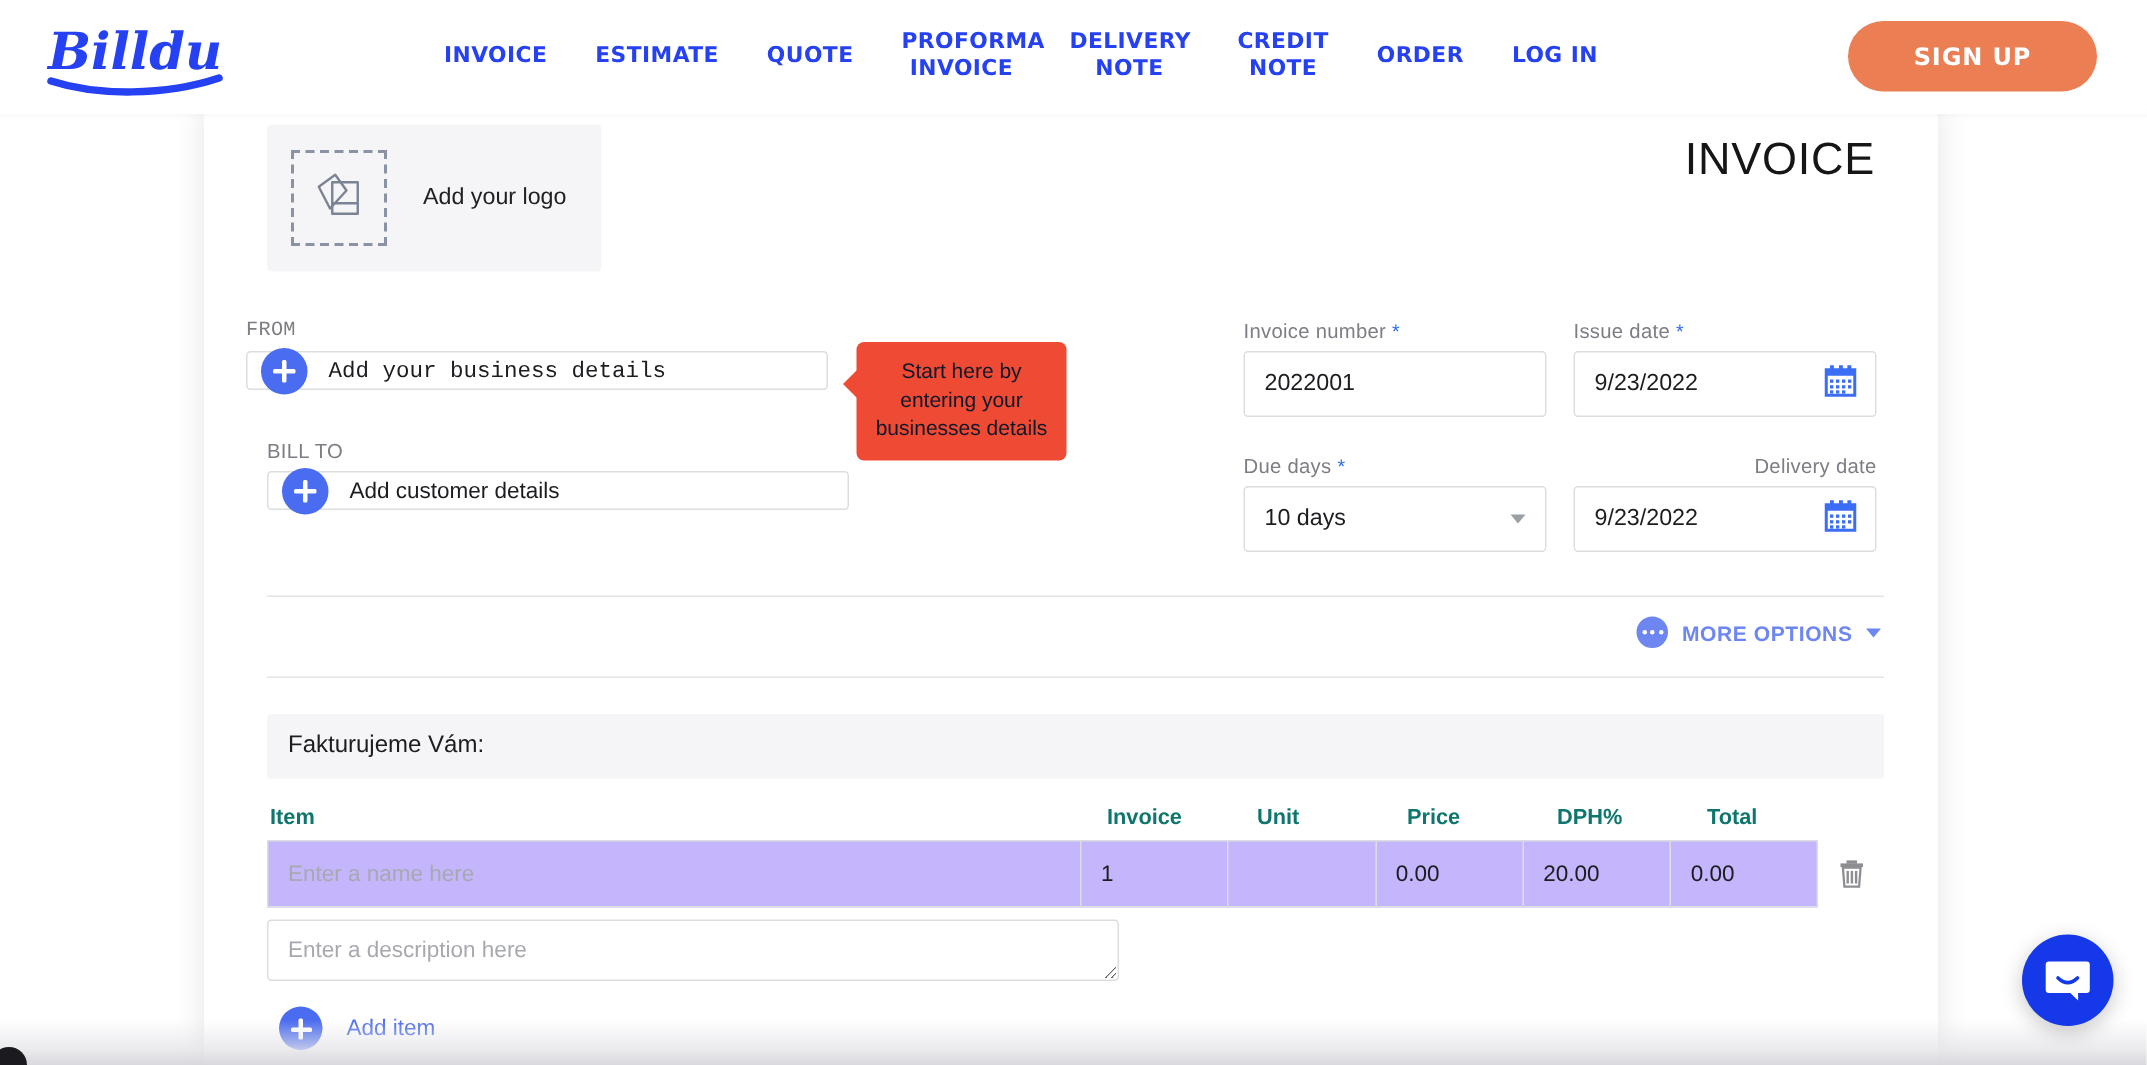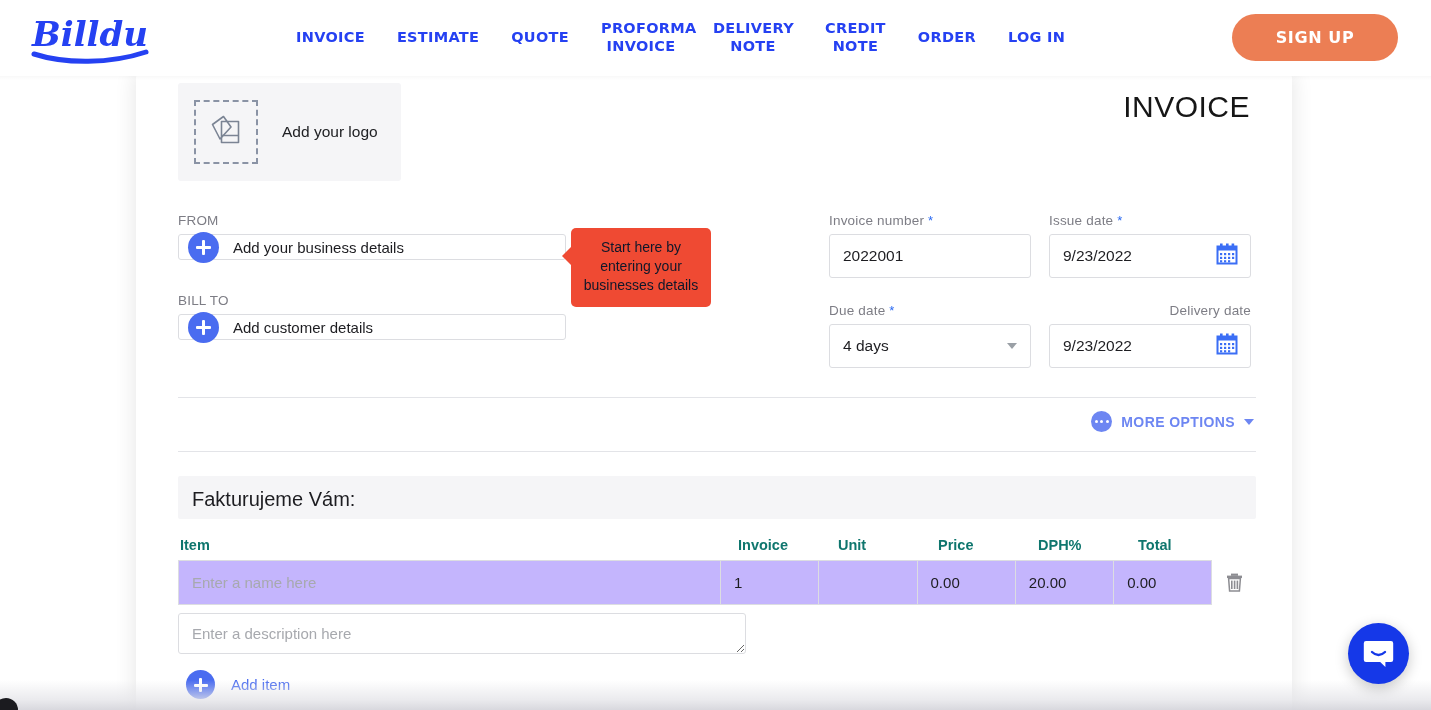--- a/index.html
+++ b/index.html
@@ -141,21 +141,21 @@
   }
 
   
   .field-label {
     font-size: 13.5px;
     color: #7d7d85;
     letter-spacing: 0.2px;
   }
   .req-star { color: #2b6af2; font-size: 13px; }
 
-  .from-block { position: absolute; left: 42px; top: 141px; width: 390px; }
+  .from-block { position: absolute; left: 28px; top: 141px; width: 390px; font-family: Liberation Mono, monospace; }
   .billto-block { position: absolute; left: 42px; top: 221px; width: 390px; }
 
   .add-row {
     margin-top: 6px;
     width: 388px;
     height: 26px;
     border: 1px solid #dcdde1;
     border-radius: 3px;
     background: #ffffff;
     display: flex;
@@ -295,21 +295,21 @@
   
   .note-box {
     position: absolute;
     left: 42px; top: 404px;
     width: 1078px; height: 43px;
     background: #f5f5f7;
     border: none;
     border-radius: 2px;
     padding: 12px 14px;
     font-family: "Liberation Sans", sans-serif;
-    font-size: 20px;
+    font-size: 16px;
     color: #1d1d21;
     resize: none;
     overflow: hidden;
   }
 
   
   .items-table {
     position: absolute;
     left: 42px; top: 465px;
     width: 1078px;
@@ -533,25 +533,25 @@
                 <rect x="9" y="18.2" width="2.2" height="2.2"></rect>
             <rect x="13" y="18.2" width="2.2" height="2.2"></rect>
           </g>
         </svg>
       </span>
     </div>
   </div>
 
   <div class="rfield" style="left:693px; top:231px;">
     <span class="field-label">
-      <span>Due date</span>
+      <span>Due days</span>
       <span class="req-star">*</span>
     </span>
     <div class="select-box">
-      <span>4 days</span>
+      <span>10 days</span>
       <span class="caret-down"></span>
     </div>
   </div>
 
   <div class="rfield" style="left:913px; top:231px;text-align:right;">
     <span class="field-label">
       <span>Delivery date</span>
       <span class="req-star"></span>
     </span>
     <div class="input-box with-icon">

